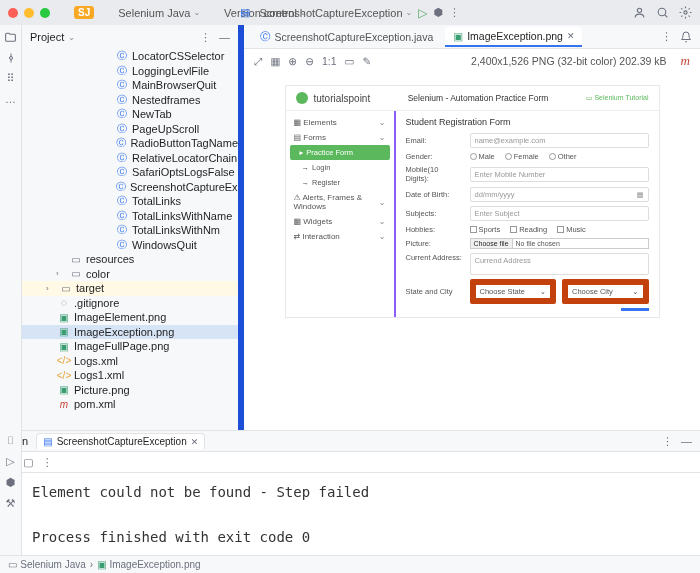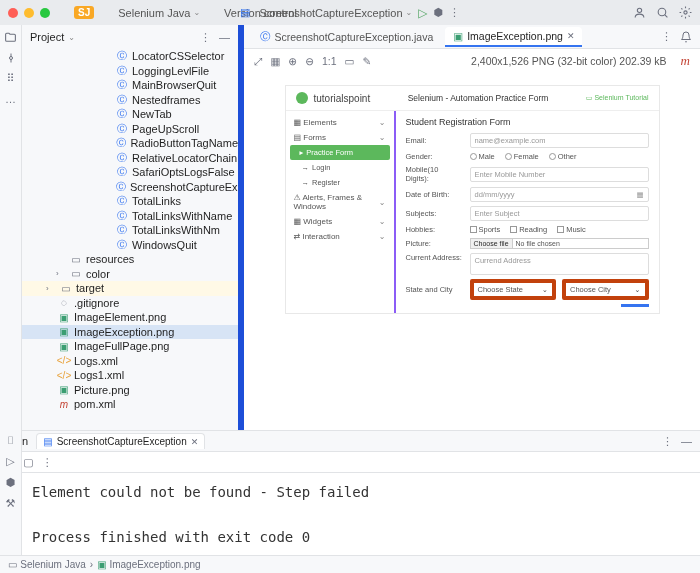--- a/index.html
+++ b/index.html
@@ -53,21 +53,21 @@
   .frm-row { display: flex; align-items: center; margin-bottom: 4px; gap: 6px; }
   .frm-lbl { width: 58px; font-size: 7.5px; color: #555; }
   .frm-inp { flex: 1; border: 1px solid #ddd; padding: 2px 4px; font-size: 7.5px; color: #999; border-radius: 2px; background:#fff;}
   .frm-radios { display: flex; gap: 10px; font-size: 7.5px; color: #555; justify-content: center; }
   .frm-radios label{display:flex;align-items:center;gap:2px}
   .radio{width:7px;height:7px;border:1px solid #999;border-radius:50%}
   .cbox{width:7px;height:7px;border:1px solid #999}
   .file-wrap { flex:1; display: flex; align-items: center; border: 1px solid #ccc; font-size: 7px; }
   .file-btn { background: #f0f0f0; padding: 1px 3px; border-right: 1px solid #ccc; }
   .file-txt { padding: 1px 3px; color: #555; }
-  .sel { border: 4px solid #c2410c; padding: 2px 4px; font-size: 7.5px; color: #555; border-radius: 2px; display:flex; justify-content:space-between; gap:4px;background:#fff;}
+  .sel { border: 6px solid #c2410c; padding: 2px 4px; font-size: 7.5px; color: #555; border-radius: 2px; display:flex; justify-content:space-between; gap:4px;background:#fff;}
   .blue-line { height: 3px; width: 28px; background: #3574f0; margin-left: auto; margin-top:4px;}
   .run-panel { height: 130px; border-top: 1px solid #e1e3e6; background: #fff; display: flex; flex-direction: column; }
   .run-head { height: 22px; background: #f7f8fa; display: flex; align-items: center; padding: 0 8px; font-size: 11px; gap: 8px; border-bottom: 1px solid #e1e3e6; }
   .run-tab { background: #fff; border: 1px solid #e1e3e6; border-bottom: none; padding: 2px 6px; font-size: 10px; display: flex; align-items: center; gap: 4px; border-radius: 4px 4px 0 0; }
   .run-tools { height: 22px; display: flex; align-items: center; padding: 0 6px; gap: 8px; color: #6c707e; border-bottom: 1px solid #e1e3e6; }
   .run-body { flex: 1; display: flex; }
   .run-gut { width: 22px; border-right: 1px solid #eee; display: flex; flex-direction: column; align-items: center; padding-top: 4px; gap: 5px; color: #6c707e; }
   .console { flex: 1; padding: 8px 10px; font-family: "Menlo","Monaco",monospace; font-size: 14px; line-height: 1.6; color: #333; }
   .statusbar { height: 18px; background: #f7f8fa; border-top: 1px solid #e1e3e6; display: flex; align-items: center; padding: 0 8px; font-size: 10px; color: #6c707e; gap: 4px; position: absolute; bottom: 0; left: 0; right: 0; }
   svg{display:block}

